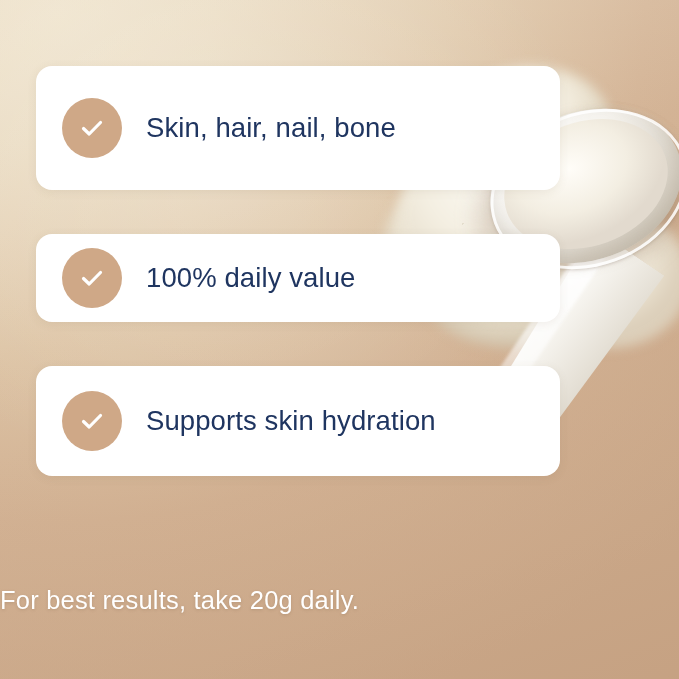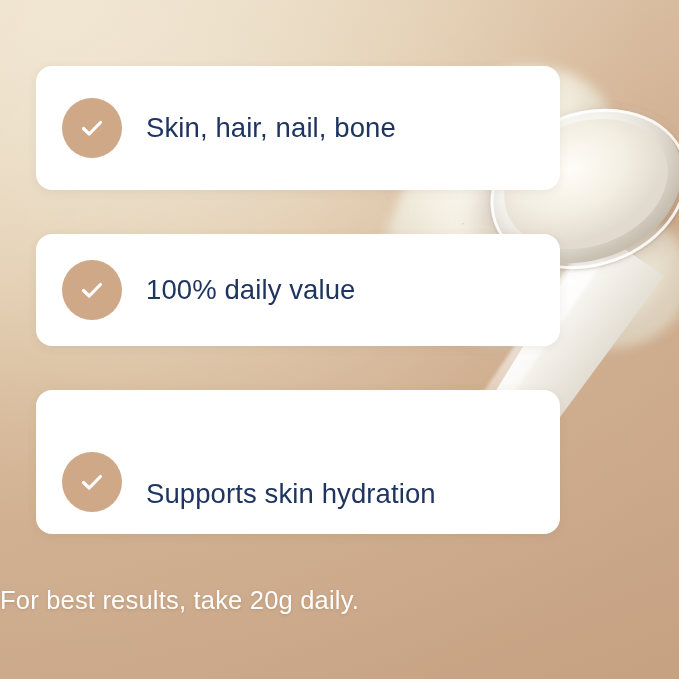--- a/index.html
+++ b/index.html
@@ -147,22 +147,22 @@
     align-items: center;
     gap: 24px;
     background: #ffffff;
     border-radius: 16px;
     padding: 22px 26px;
     box-sizing: border-box;
     box-shadow: 0 2px 10px rgba(120,95,70,.10);
   }
   .card + .card { margin-top: 44px; }
   .card-1 { height: 124px; }
-  .card-2 { height: 112px; }
-  .card-3 { height: 144px; align-items: flex-end; }
+  .card-2 { height: 88px; }
+  .card-3 { height: 110px; }
 
   .check-circle {
     flex: 0 0 auto;
     width: 60px;
     height: 60px;
     border-radius: 50%;
     background: #cfa887;
     display: flex;
     align-items: center;
     justify-content: center;

